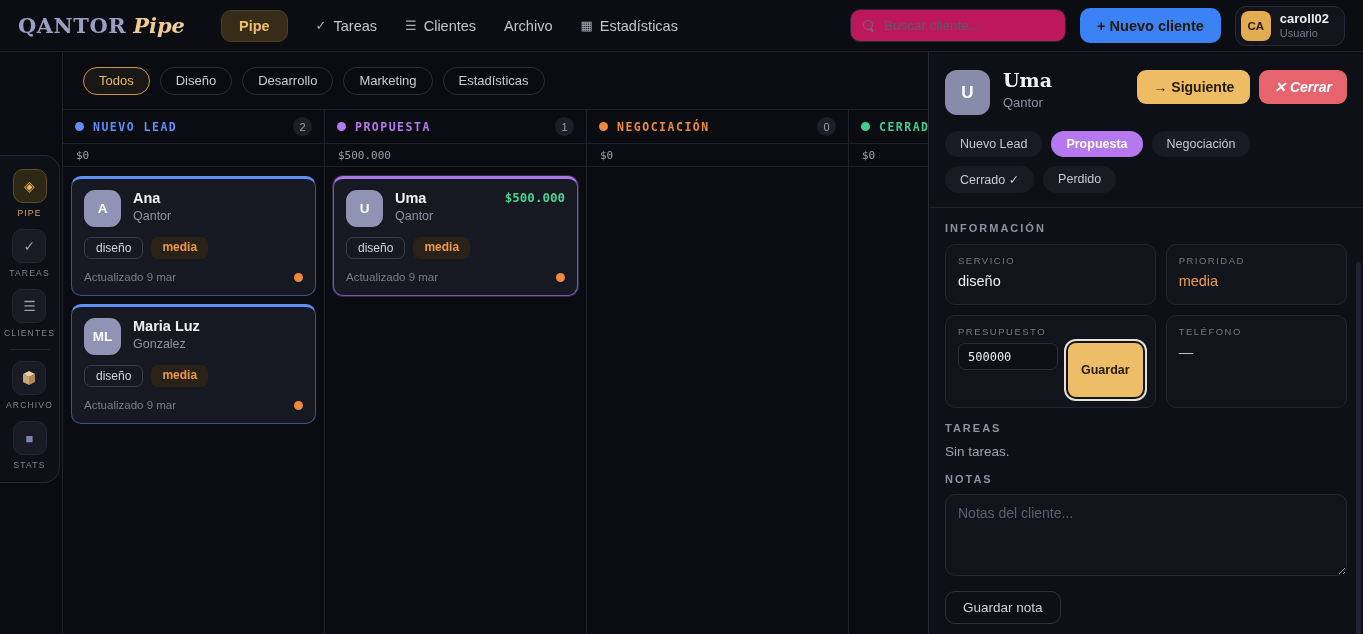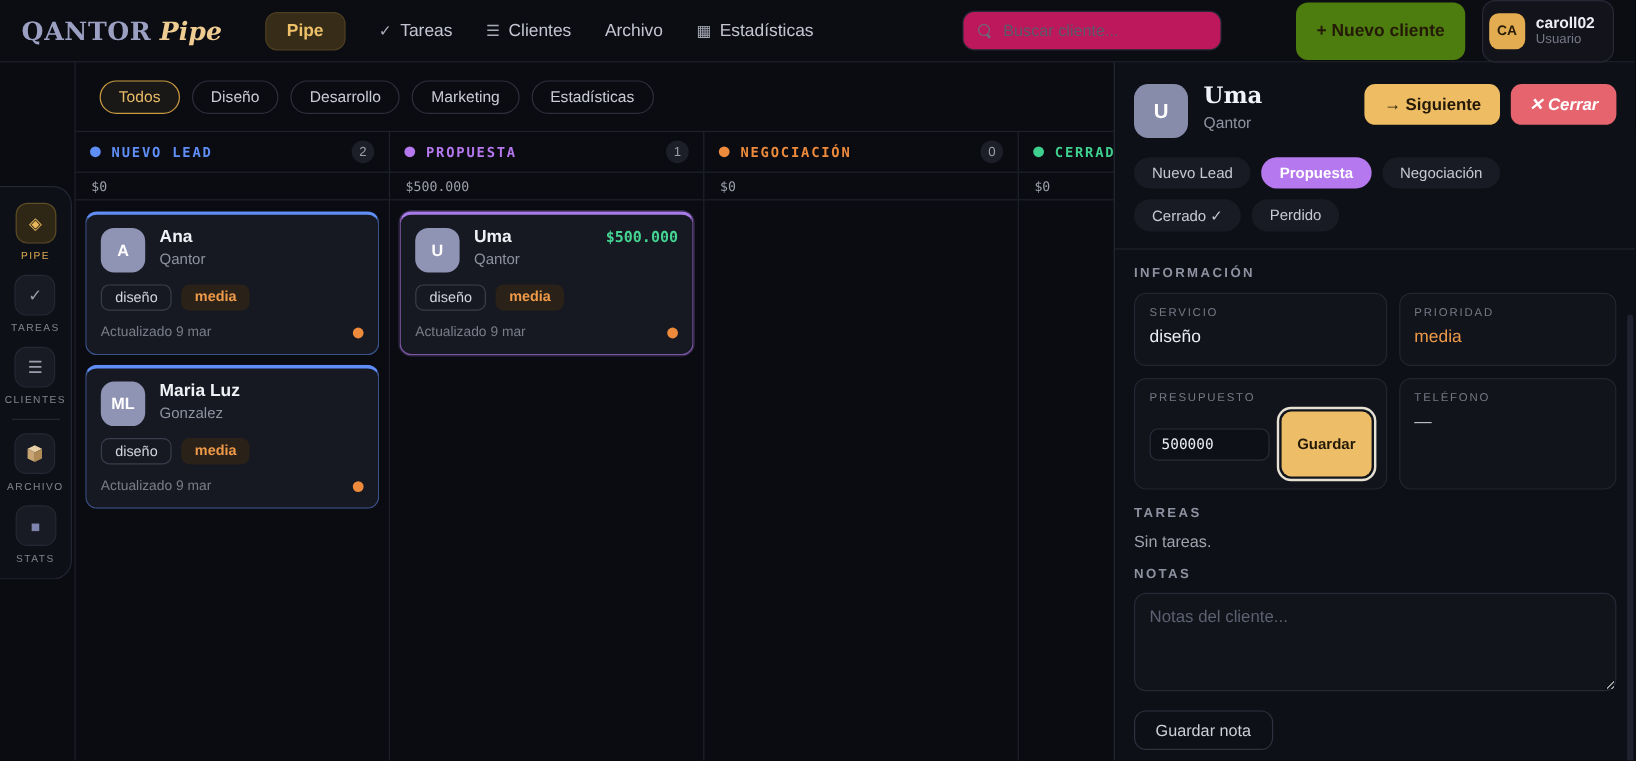--- a/index.html
+++ b/index.html
@@ -18,23 +18,23 @@
   .nav-tab .tab-icon { font-size:13px; color:#a9abb8; }
   .nav-tab.active { background:#362c17; color:#eec06a; border:1px solid #4e3f21; border-radius:10px; padding:7px 17px; font-weight:bold; }
   .nav-right { margin-left:auto; display:flex; align-items:center; gap:14px; }
   .search-box { display:flex; align-items:center; gap:9px; width:216px; height:33px; padding:0 12px;
                 background:#be185d; border:1px solid #272936; border-radius:10px; }
   .search-glyph { position:relative; width:12px; height:12px; flex:0 0 auto; }
   .search-glyph::before { content:""; position:absolute; left:0; top:0; width:8px; height:8px; border:1.5px solid #6a6d7b; border-radius:50%; }
   .search-glyph::after { content:""; position:absolute; left:8px; top:8px; width:4px; height:1.5px; background:#6a6d7b; transform:rotate(45deg); transform-origin:0 0; }
   .search-box input { flex:1; background:transparent; border:none; outline:none; color:#d6d8e2; font-size:13.5px; font-family:"Liberation Sans", sans-serif; }
   .search-box input::placeholder { color:#585b69; }
-  .btn-new { height:48px; padding:0 17px; background:#4d7c0f; color:#241a07; border:none; border-radius:10px;
-             font-size:14.5px; font-weight:bold; cursor:pointer; font-family:"Liberation Sans", sans-serif;margin-left:48px; }
-  .profile { display:flex; align-items:center; gap:9px; height:52px; padding:5px 15px 5px 5px;
+  .btn-new { height:35px; padding:0 17px; background:#3b82f6; color:#241a07; border:none; border-radius:10px;
+             font-size:14.5px; font-weight:bold; cursor:pointer; font-family:"Liberation Sans", sans-serif; }
+  .profile { display:flex; align-items:center; gap:9px; height:40px; padding:5px 15px 5px 5px;
              background:#13141b; border:1px solid #272936; border-radius:11px; cursor:pointer; }
   .profile-avatar { width:30px; height:30px; background:#e4ac51; color:#241a07; border-radius:8px;
                     display:flex; align-items:center; justify-content:center; font-size:11.5px; font-weight:bold; }
   .profile-name { font-size:13px; font-weight:bold; color:#eceef4; line-height:1.15; }
   .profile-role { font-size:11px; color:#757886; line-height:1.15; }
 
   
   .side-rail { position:absolute; left:0; top:155px; width:60px; background:#0e1017; border:1px solid #242634; border-left:none;
                border-radius:0 16px 16px 0; z-index:40; padding:13px 0 12px; display:flex; flex-direction:column; align-items:center; gap:11px; }
   .rail-item { display:flex; flex-direction:column; align-items:center; gap:5px; cursor:pointer; }
@@ -100,21 +100,21 @@
   .stage-chip { background:#191b24; border-radius:999px; padding:6px 15px; font-size:12.5px; color:#c6c8d2; cursor:pointer; white-space:nowrap; }
   .stage-chip.active { background:#b678ef; color:#fff; font-weight:bold; }
   .panel-divider { height:1px; background:#20222d; margin:14px -16px 0; }
   .section-title { font-size:11px; font-weight:bold; letter-spacing:2px; color:#8e919f; margin-top:14px; }
   .info-grid { display:grid; grid-template-columns:1fr 1fr; gap:10px; margin-top:10px; }
   .info-card { background:#12141c; border:1px solid #232531; border-radius:10px; padding:10px 12px; min-height:61px; }
   .info-label { font-size:9.5px; letter-spacing:1.5px; color:#767985; }
   .info-value { font-size:14.5px; color:#eceef3; margin-top:7px; }
   .info-value.orange { color:#ee9a49; }
   .info-value.dash { color:#b9bcc6; }
-  .budget-row { display:flex; align-items:center; gap:10px; margin-top:6px; }
+  .budget-row { display:flex; align-items:flex-start; gap:10px; margin-top:6px; }
   .budget-input { width:100px; height:27px; background:#0e1017; border:1px solid #2a2c39; border-radius:7px; padding:0 9px;
                   color:#eceef3; font-family:"DejaVu Sans Mono", monospace; font-size:12px; outline:none; }
   .btn-save { background:#eebd68; color:#241a07; border:none; border-radius:8px; padding:20px 13px; font-size:12.5px; font-weight:bold;
               cursor:pointer; font-family:"Liberation Sans", sans-serif; box-shadow:0 0 0 2px #12141c, 0 0 0 4px #e6e1d2; }
   .tasks-empty { font-size:13.5px; color:#9fa2ae; margin-top:10px; }
   .notes-area { width:100%; height:82px; background:#12141c; border:1px solid #262835; border-radius:10px; padding:10px 12px;
                 color:#d6d8e2; font-size:14px; font-family:"Liberation Sans", sans-serif; resize:vertical; outline:none; margin-top:9px; }
   .notes-area::placeholder { color:#5d6070; }
   .btn-save-note { margin-top:11px; background:transparent; border:1px solid #2e3140; border-radius:10px; padding:8px 17px;
                    color:#ced0da; font-size:13.5px; cursor:pointer; font-family:"Liberation Sans", sans-serif; }

